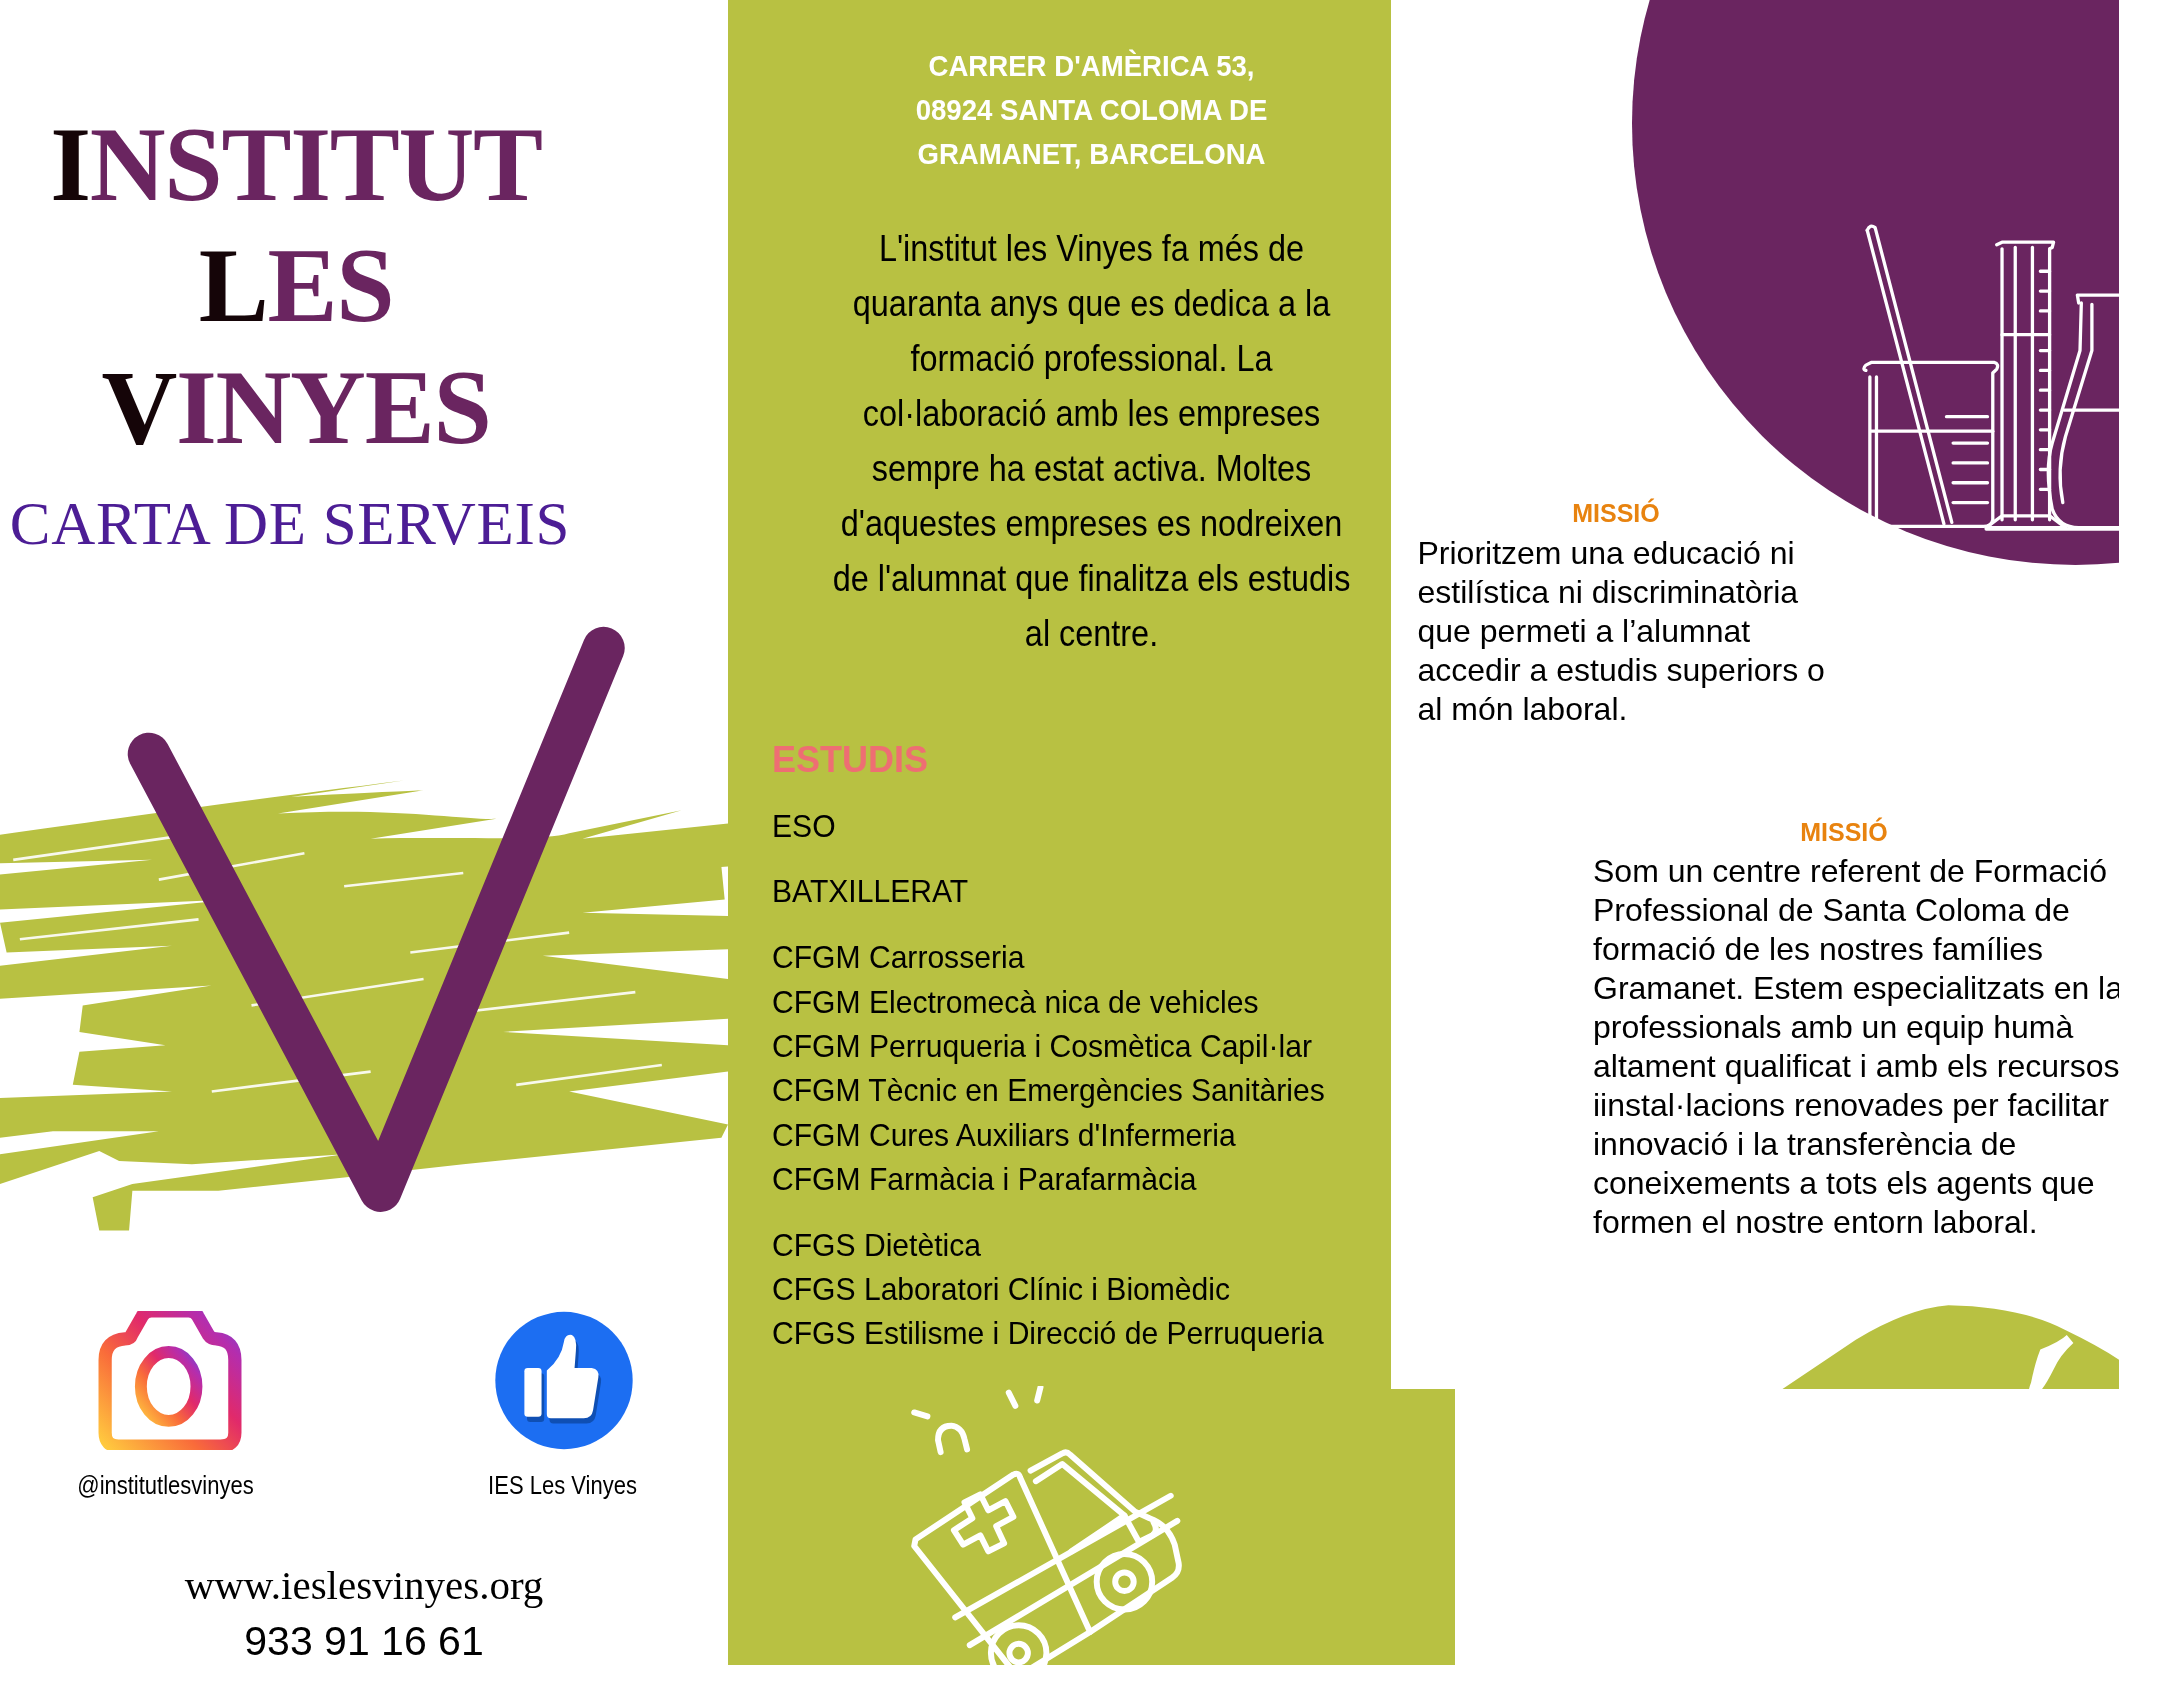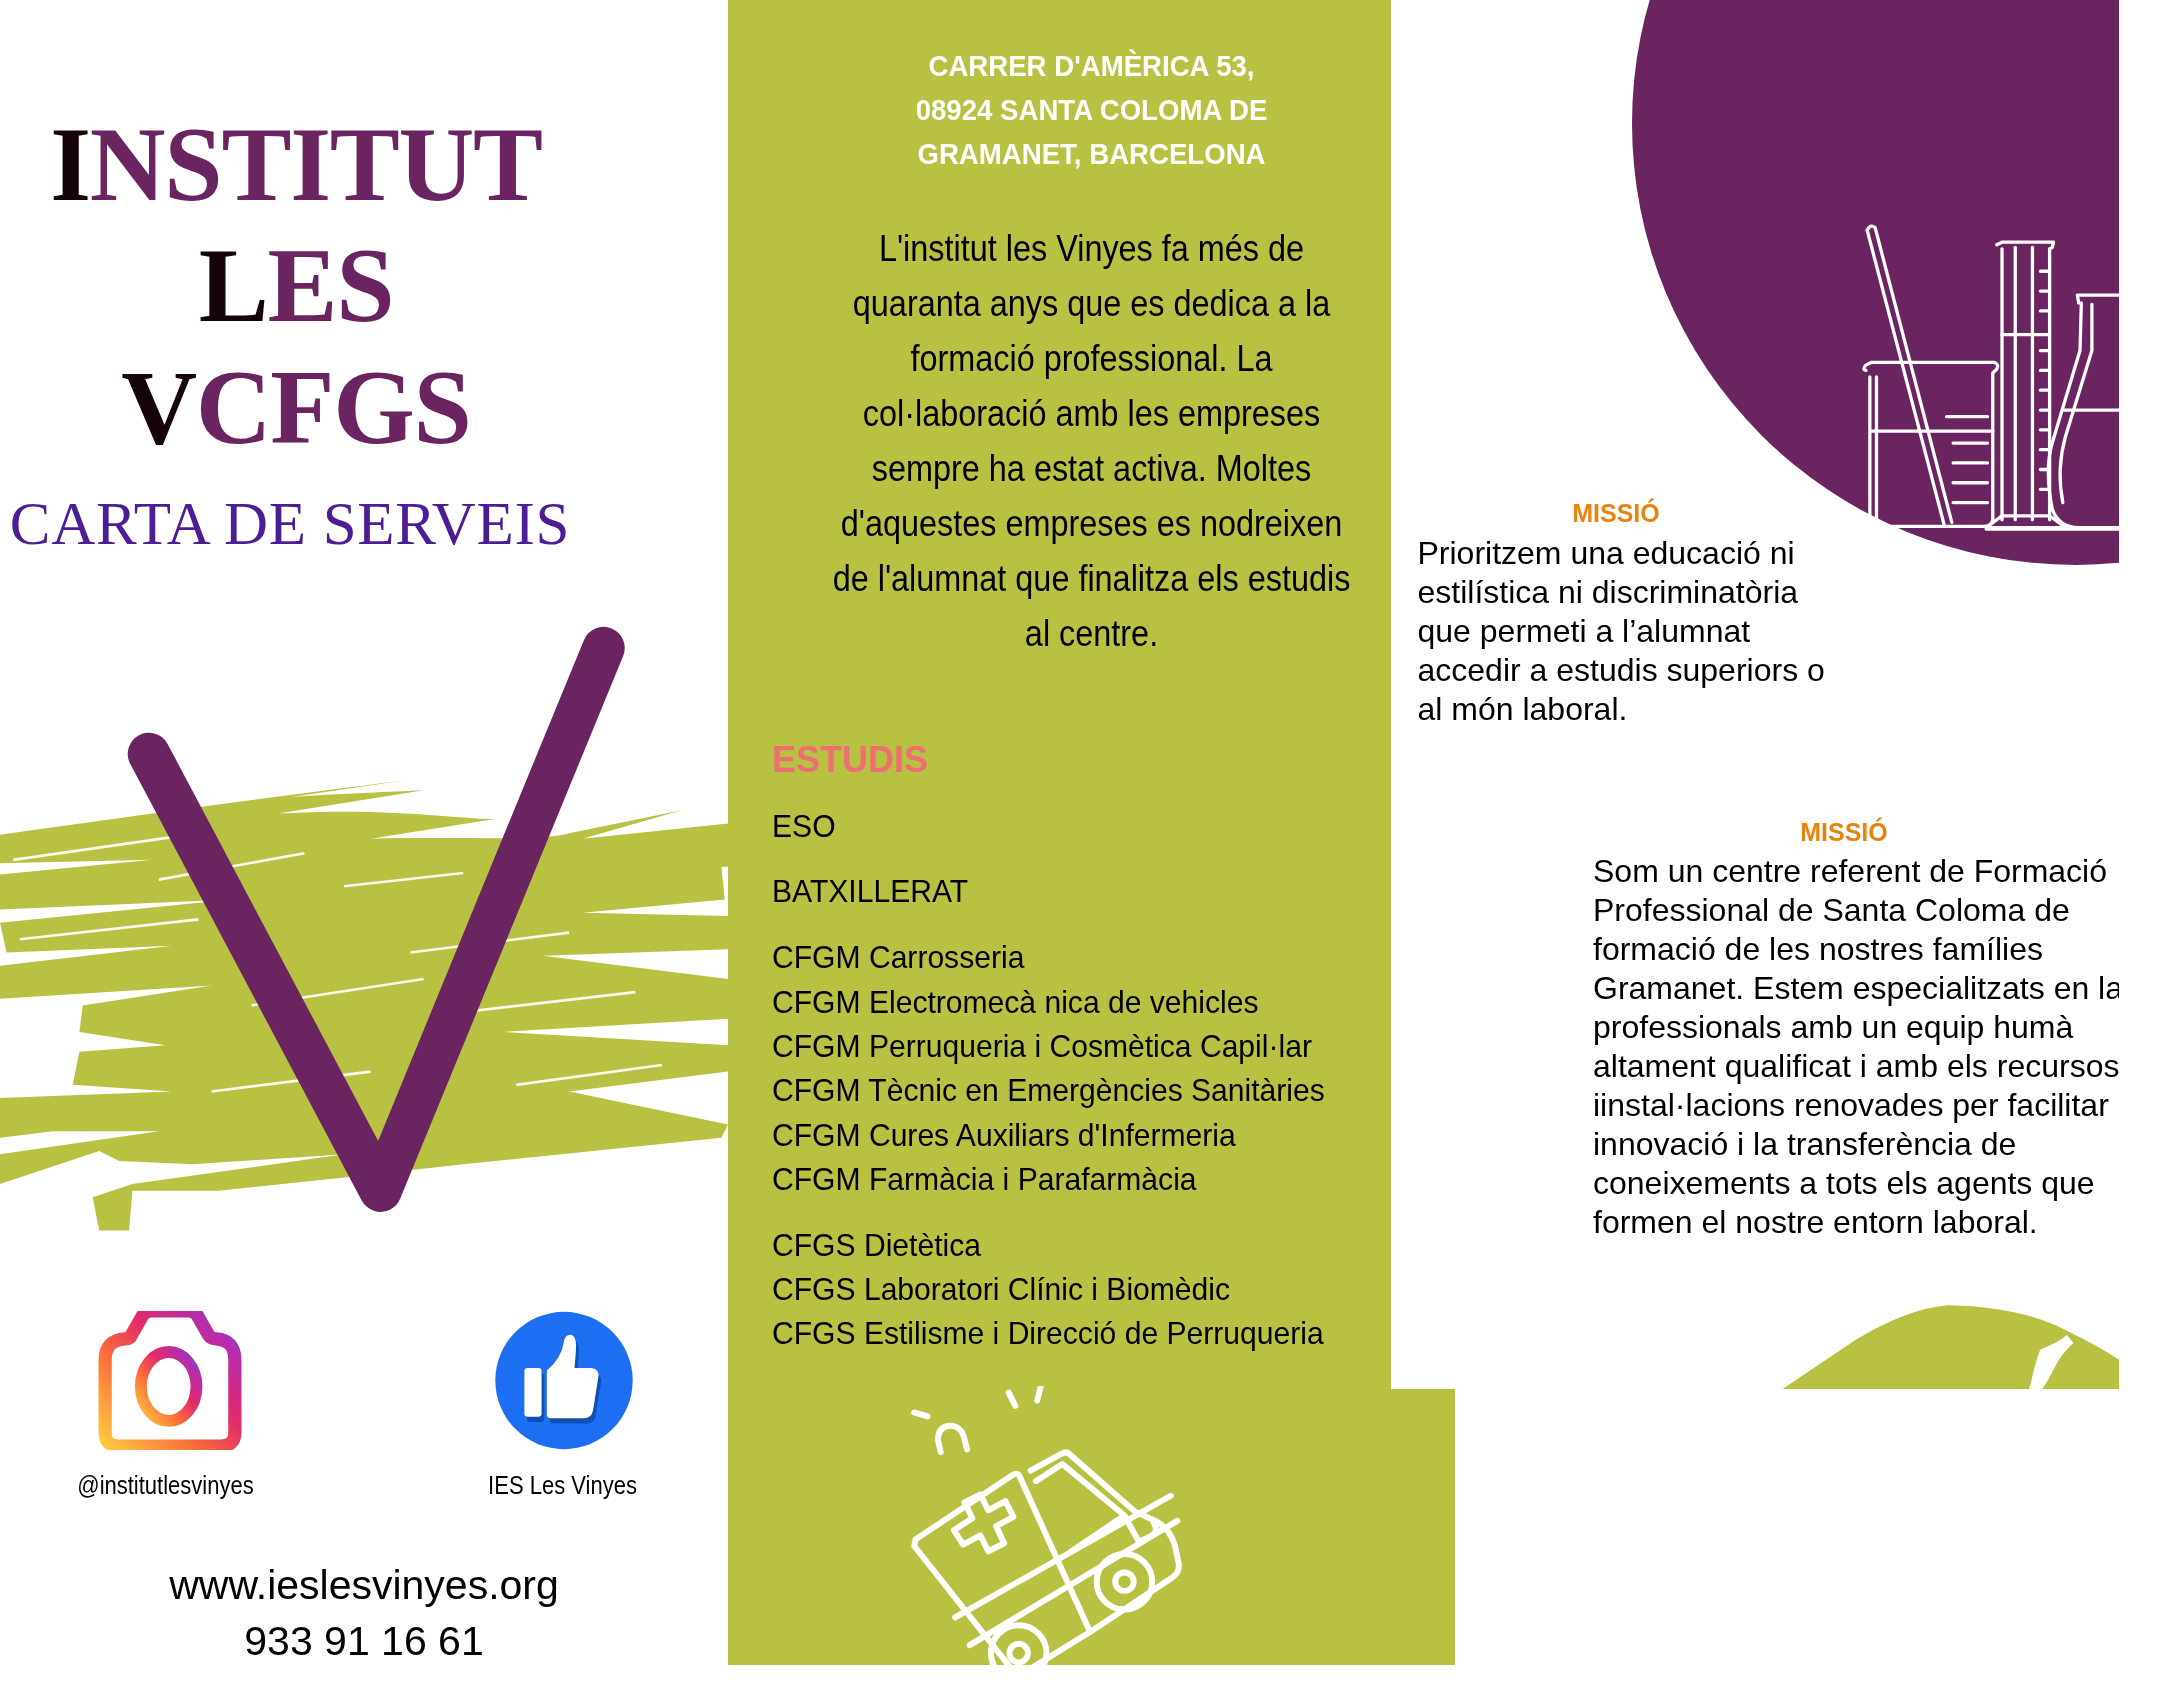--- a/index.html
+++ b/index.html
@@ -31,21 +31,21 @@
   .sec-text div { white-space:nowrap; }
   svg { display:block; }
 </style>
 </head>
 <body>
 
 <div class="abs panel-left">
 
   <div class="title-line" style="top:112px;"><span class="first">I</span><span>NSTITUT</span></div>
   <div class="title-line" style="top:233px;"><span class="first">L</span><span>ES</span></div>
-  <div class="title-line" style="top:355px;"><span class="first">V</span><span>CFGS</span></div>
+  <div class="title-line" style="top:355px;"><span class="first">V</span><span>INYES</span></div>
 
   <div class="subtitle" style="top:493px;">CARTA DE SERVEIS</div>
 
   <div class="abs" style="left:0; top:595px; width:728px; height:662px;">
     <svg width="728" height="662" viewBox="0 900 1100 1000">
       <g fill="#B8C142">
         <path d="M0 1262 C160 1240 330 1215 610 1180 L440 1205 C560 1198 620 1196 640 1195 L420 1230 C600 1220 700 1240 750 1238 L560 1268 C700 1265 820 1272 860 1260 L1030 1225 L880 1268 L1100 1245 L1100 1310 L820 1330 L1090 1310 L1095 1360 L880 1380 L1100 1385 L1100 1435 L820 1445 L1100 1480 L1100 1540 L760 1560 L1100 1580 L1100 1620 L860 1650 L1100 1700 L1090 1720 L700 1760 L520 1780 L330 1800 L200 1800 L195 1860 L150 1860 L140 1810 L200 1790 L520 1745 L290 1760 L180 1755 L150 1740 L0 1790 L0 1745 L240 1710 L80 1710 L0 1720 L0 1660 L260 1650 L110 1640 L120 1590 L250 1580 L120 1560 L125 1520 L320 1490 L0 1510 L0 1460 L260 1430 L10 1440 L0 1395 L350 1360 L0 1375 L0 1322 L230 1300 L0 1305 Z"></path>
       </g>
       <g stroke="#ffffff" stroke-width="4" fill="none" opacity="0.9">
         <path d="M20 1300 L300 1260"></path>
@@ -83,21 +83,21 @@
     <svg width="140" height="139" viewBox="0 0 212 210">
       <ellipse cx="106" cy="105" rx="104" ry="104" fill="#1C6EF2"></ellipse>
       <rect x="46" y="86" width="26" height="74" rx="5" fill="#0F4FB3" transform="translate(4,8)"></rect>
       <path d="M80 90 Q102 72 106 46 Q108 34 118 36 Q126 40 124 60 L122 86 L148 86 Q160 88 158 100 L150 150 Q148 162 136 162 L86 162 Q80 162 80 156 Z" fill="#0F4FB3" transform="translate(4,8)"></path>
       <rect x="46" y="86" width="26" height="74" rx="5" fill="#ffffff"></rect>
       <path d="M80 90 Q102 72 106 46 Q108 34 118 36 Q126 40 124 60 L122 86 L148 86 Q160 88 158 100 L150 150 Q148 162 136 162 L86 162 Q80 162 80 156 Z" fill="#ffffff"></path>
     </svg>
   </div>
   <div class="social-label" style="left:437px; top:1473px; width:251px; text-align:center;">IES Les Vinyes</div>
 
-  <div class="contact" style="top:1565px;">www.ieslesvinyes.org</div>
+  <div class="contact" style="top:1565px;font-family:Liberation Serif, serif;">www.ieslesvinyes.org</div>
   <div class="contact" style="top:1621px;">933 91 16 61</div>
 </div>
 
 <div class="abs panel-mid"></div>
 
 <div class="address">
   <div>CARRER D'AMÈRICA 53,</div>
   <div>08924 SANTA COLOMA DE</div>
   <div>GRAMANET, BARCELONA</div>
 </div>

